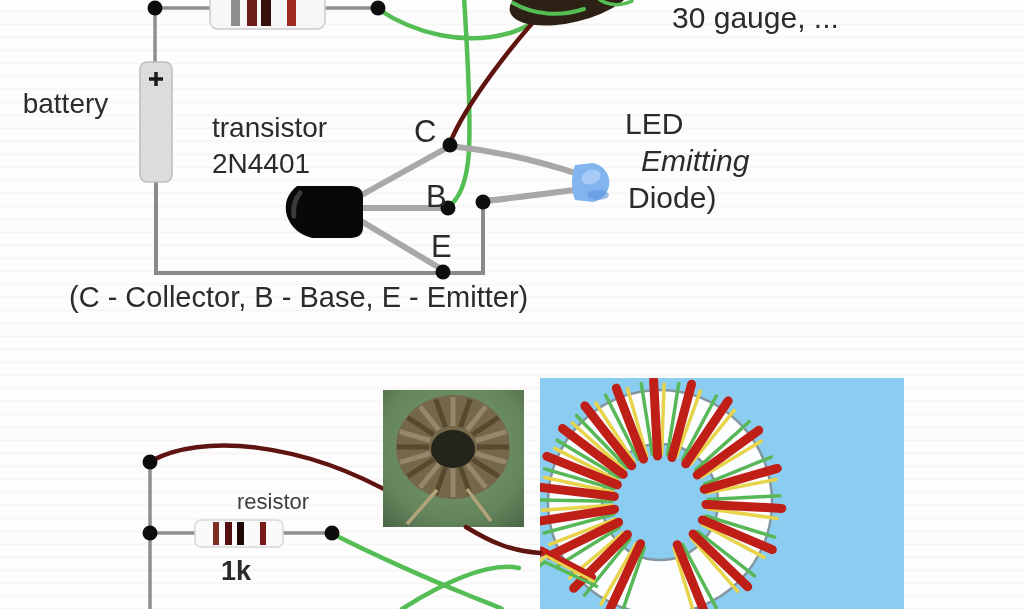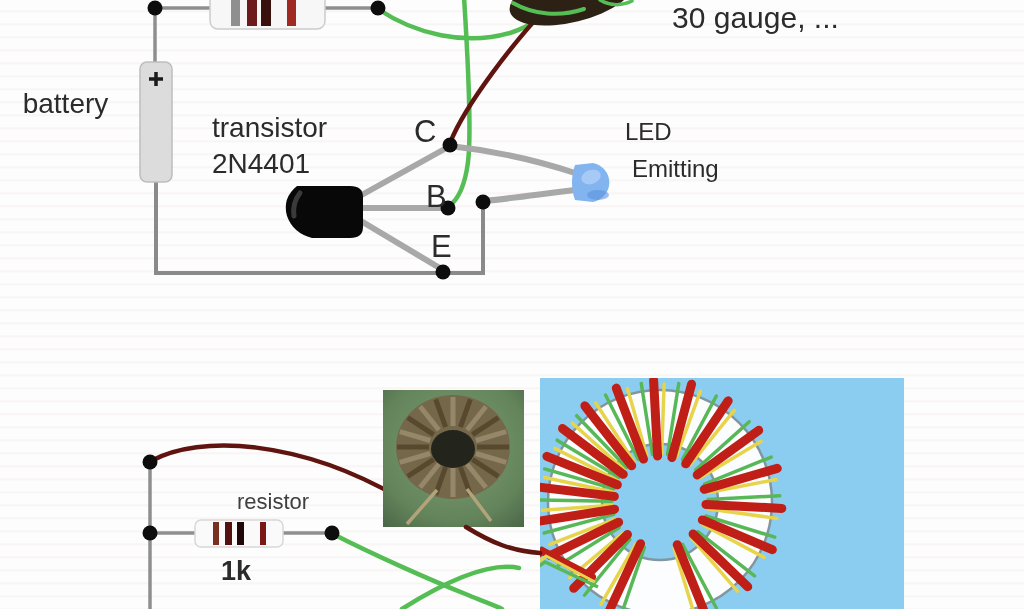--- a/index.html
+++ b/index.html
@@ -9,22 +9,22 @@
     background:repeating-linear-gradient(180deg,#fdfdfd 0px,#fdfdfd 10px,#f7f2f1 11px,#fdfdfd 13px);
   }
   svg.scene{position:absolute;left:0;top:0;}
   .lbl{position:absolute;color:#2b2b2b;white-space:nowrap;}
   .lbl-battery{left:0px;top:86px;width:131px;text-align:center;font-size:28px;line-height:36px;}
   .lbl-transistor{left:212px;top:110px;width:170px;font-size:28px;line-height:36px;}
   .pin{position:absolute;font-size:31px;}
   .pin-c{left:414px;top:114px;}
   .pin-b{left:426px;top:179px;}
   .pin-e{left:431px;top:229px;}
-  .lbl-led{left:625px;top:113px;font-size:24px;line-height:37px;text-align:left;}
-  .lbl-led .l3{margin-left:7px;}
+  .lbl-led{left:625px;top:105px;font-size:30px;line-height:37px;text-align:left;}
+  .lbl-led .l3{margin-left:16px;font-style:italic;}
   .lbl-led .l4{margin-left:3px;}
   .lbl-gauge{left:672px;top:1px;font-size:30px;}
   .lbl-legend{left:69px;top:281px;font-size:29px;}
   .lbl-resistor{left:195px;top:489px;font-size:22px;color:#3f3f3f;margin-left:42px;}
   .lbl-1k{left:221px;top:556px;font-size:27px;font-weight:700;}
 </style>
 </head>
 <body>
 
 <div class="canvas">
@@ -222,19 +222,21 @@
   <div>2N4401</div>
 </div>
 
 <div class="lbl pin pin-c">C</div>
 <div class="lbl pin pin-b">B</div>
 <div class="lbl pin pin-e">E</div>
 
 <div class="lbl lbl-led">
   <div>LED</div>
   <div class="l3">Emitting</div>
+  <div class="l4">Diode)</div>
 </div>
 
 <div class="lbl lbl-gauge">30 gauge, ...</div>
+<div class="lbl lbl-legend">(C - Collector, B - Base, E - Emitter)</div>
 <div class="lbl lbl-resistor">resistor</div>
 <div class="lbl lbl-1k">1k</div>
 
 </div>
 
 </body></html>

